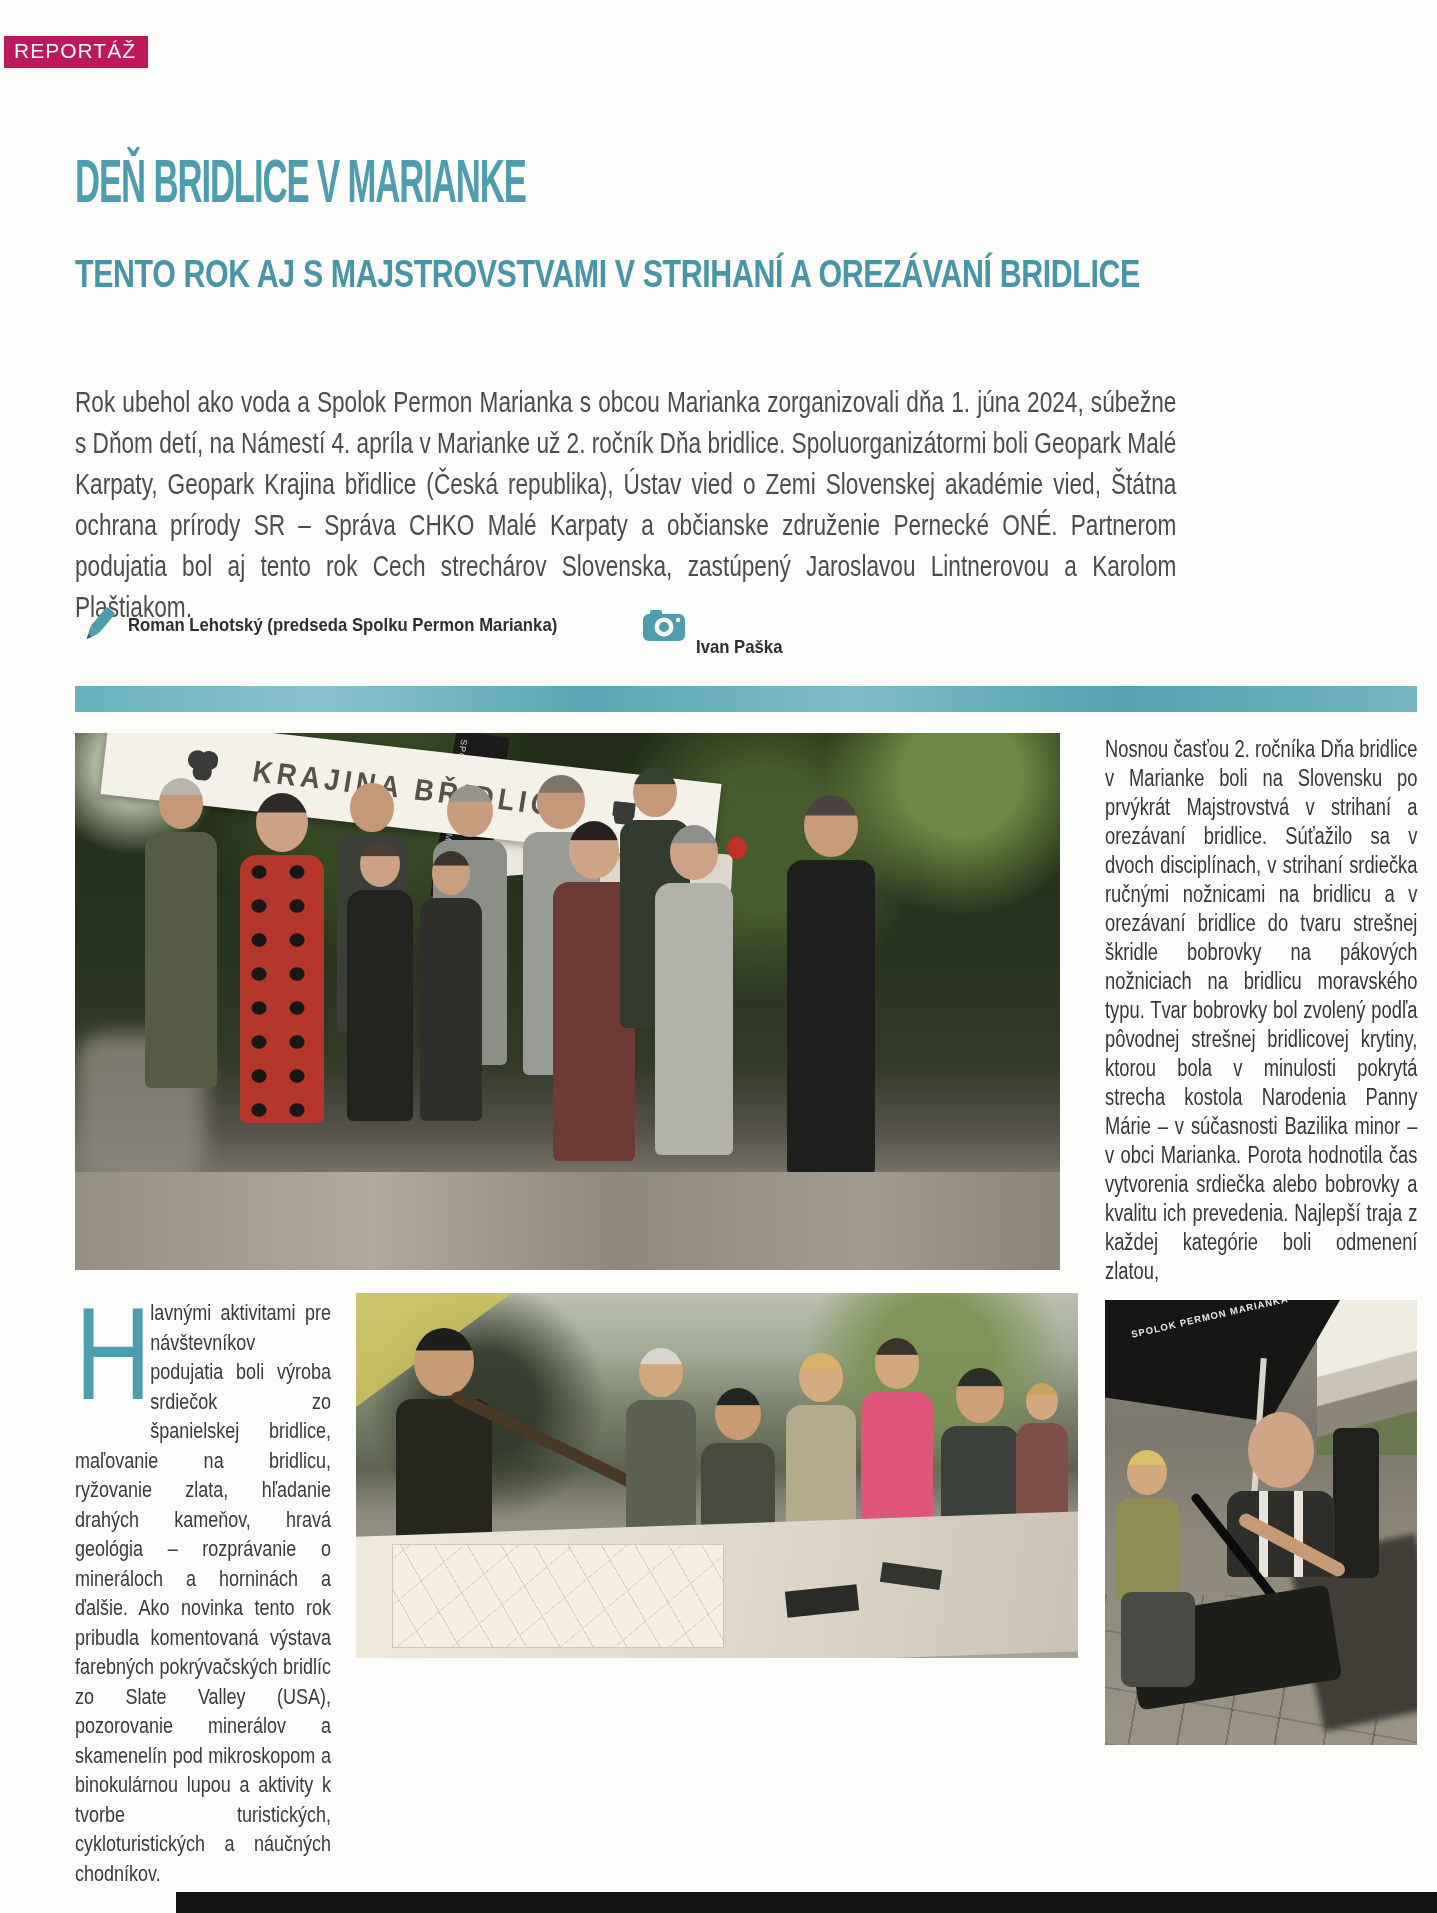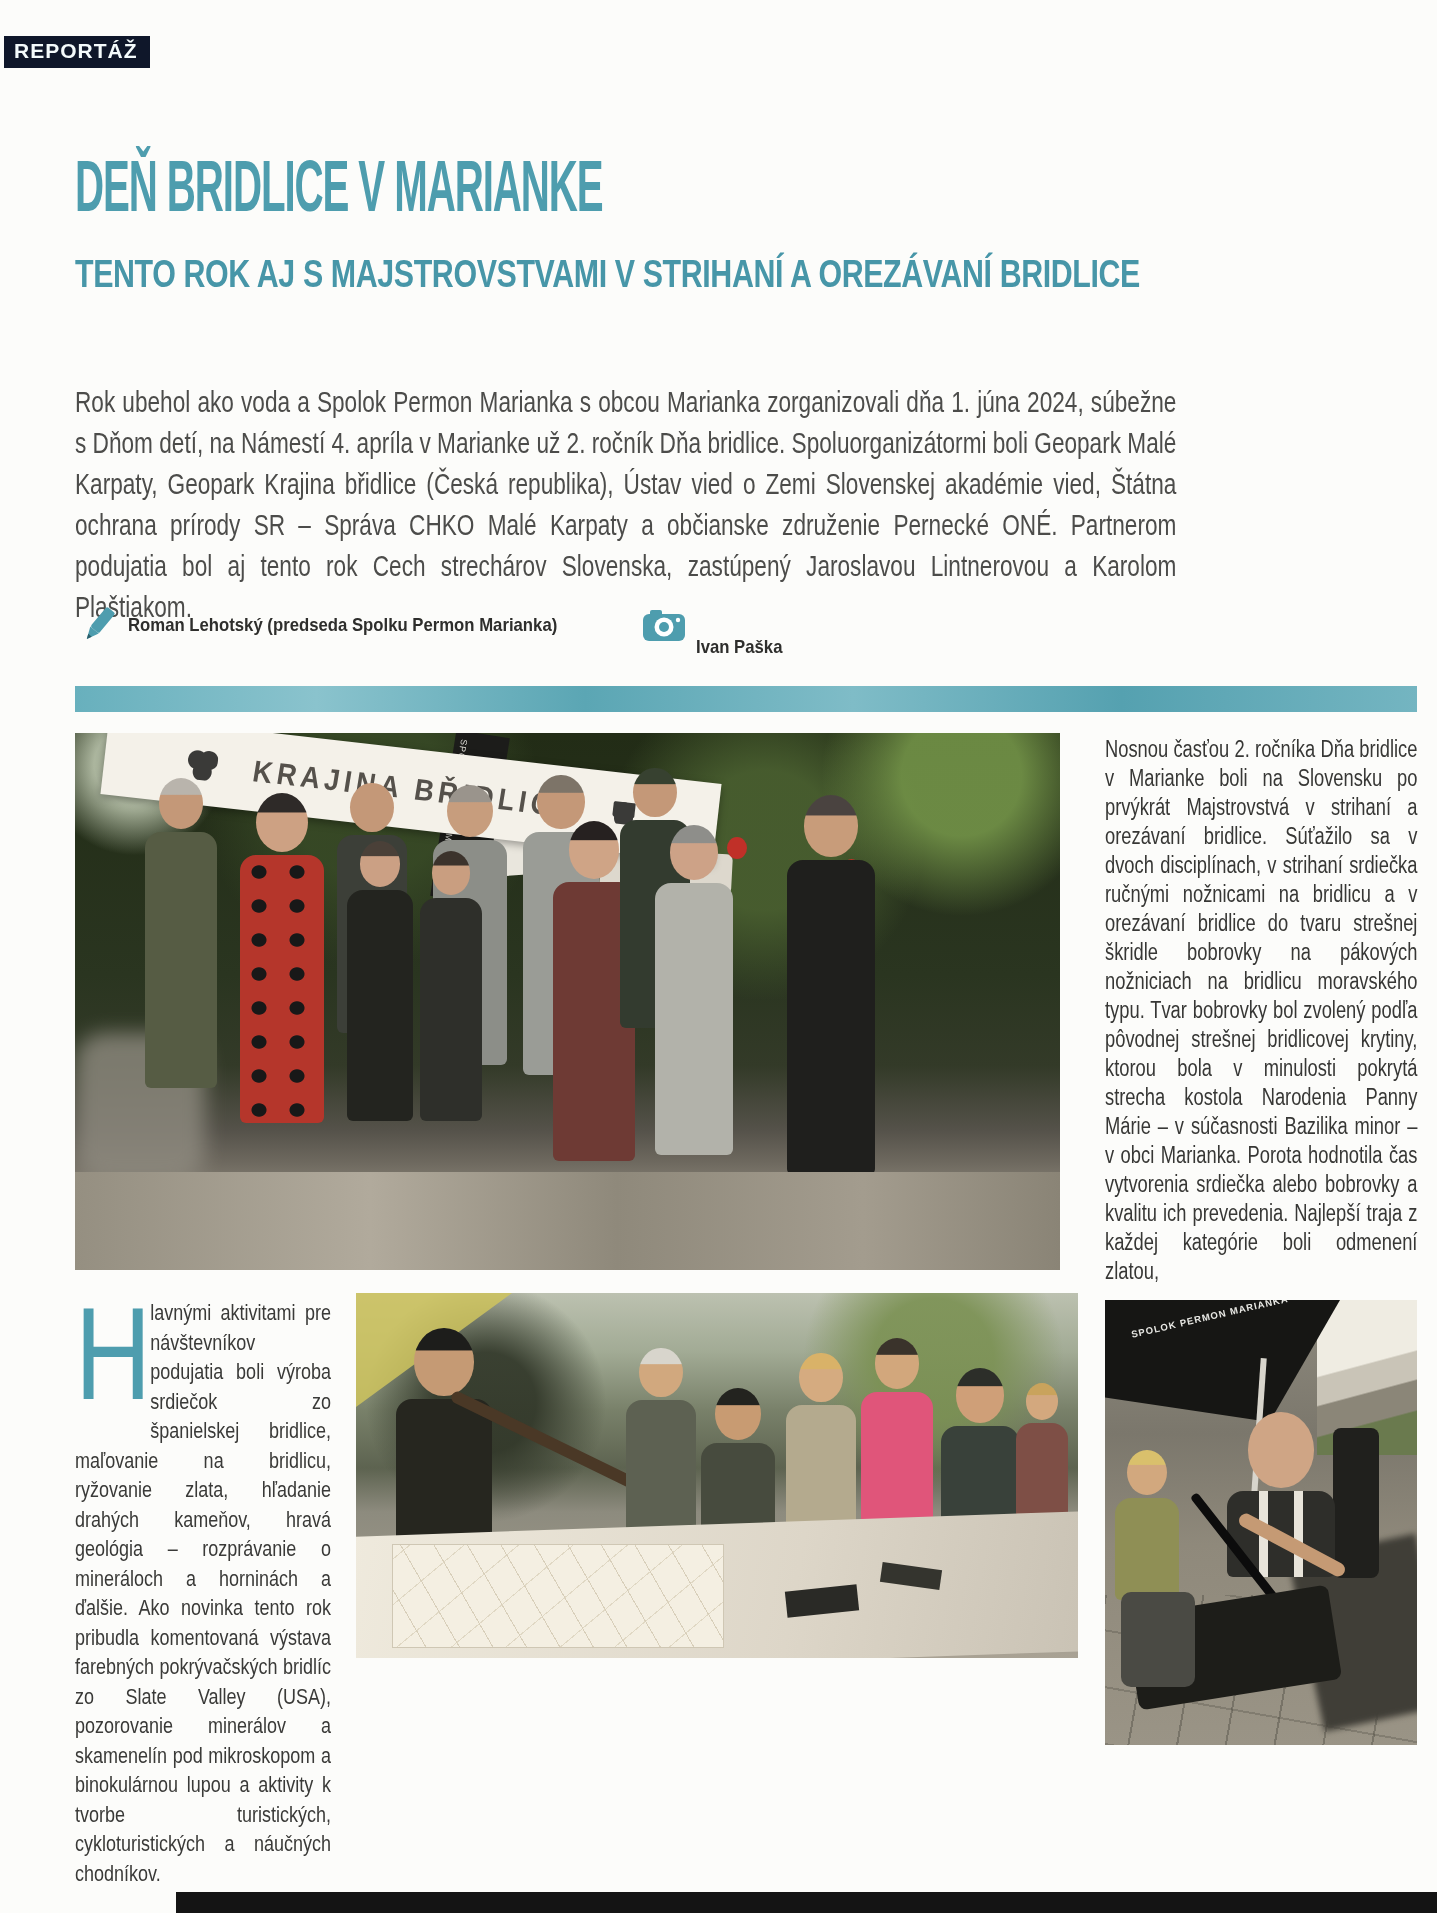--- a/index.html
+++ b/index.html
@@ -5,25 +5,25 @@
   html,body{margin:0;padding:0;background:#ffffff;}
   .page{
     position:relative;width:1437px;height:1913px;overflow:hidden;
     background:#fcfcfa;font-family:"Liberation Sans",sans-serif;color:#3a3a38;
   }
   .abs{position:absolute;}
   .squeeze{display:inline-block;transform-origin:0 50%;white-space:nowrap;}
 
   
   .badge{
-    left:4px;top:36px;background:#0f172a;color:#f4fbfc;
-    font-weight:bold;font-size:21px;letter-spacing:1px;
+    left:4px;top:36px;background:#be185d;color:#f4fbfc;
+    font-weight:normal;font-size:21px;letter-spacing:1px;
     padding:3px 12px 5px 10px;
   }
-  .title{left:75px;top:152px;color:#4e9dae;font-weight:bold;font-size:72px;line-height:0.95;letter-spacing:-2px;}
+  .title{left:75px;top:152px;color:#4e9dae;font-weight:bold;font-size:62px;line-height:0.95;letter-spacing:-2px;}
   .title .squeeze{transform:scaleX(0.56);}
   .subtitle{left:75px;top:253px;color:#4796a8;font-weight:bold;font-size:38px;letter-spacing:-0.5px;}
   .subtitle .squeeze{transform:scaleX(0.80);}
 
   .lead{
     left:75px;top:382px;width:1412px;transform:scaleX(0.78);transform-origin:0 0;
     font-size:29px;line-height:41px;color:#4c4c4a;text-align:justify;
   }
 
   

